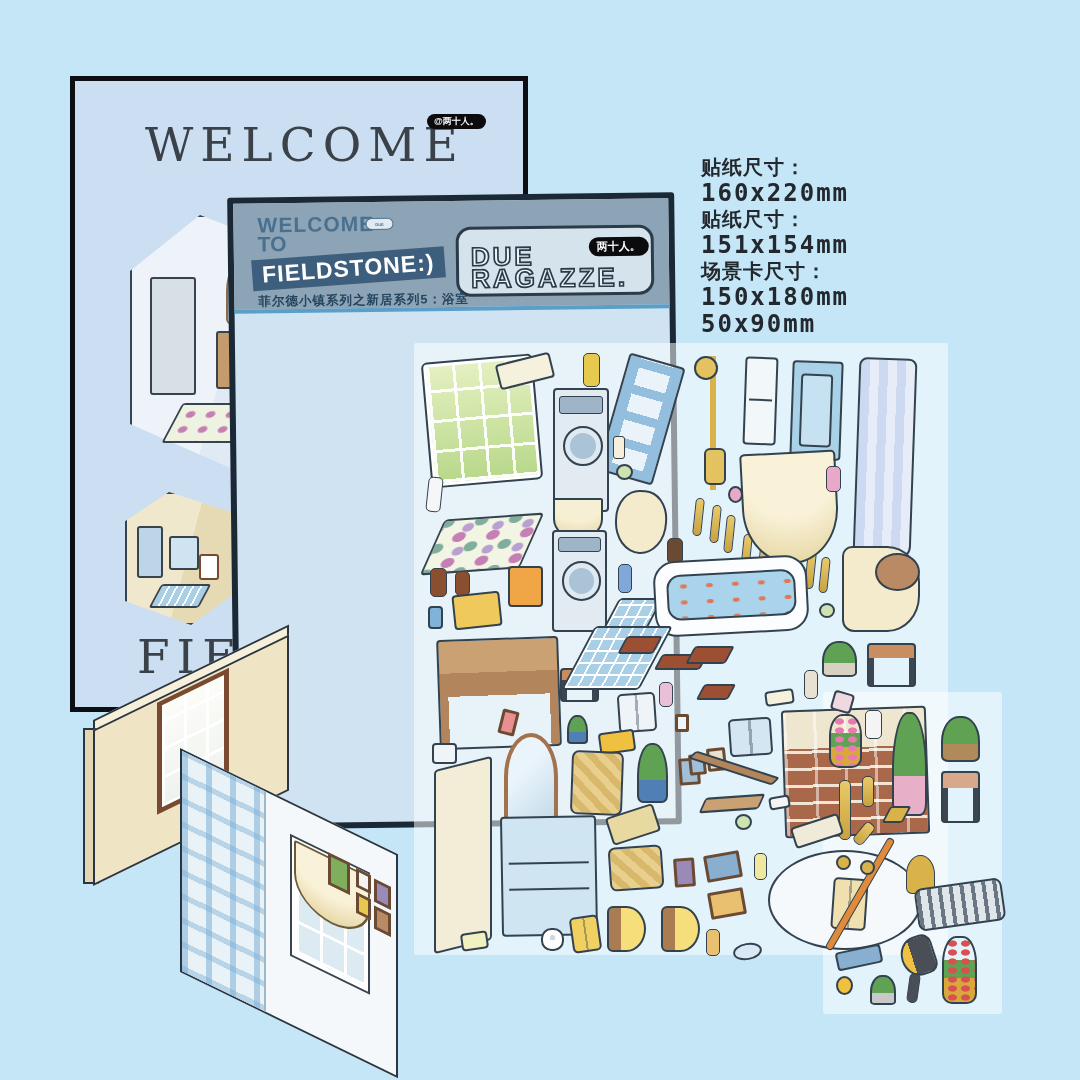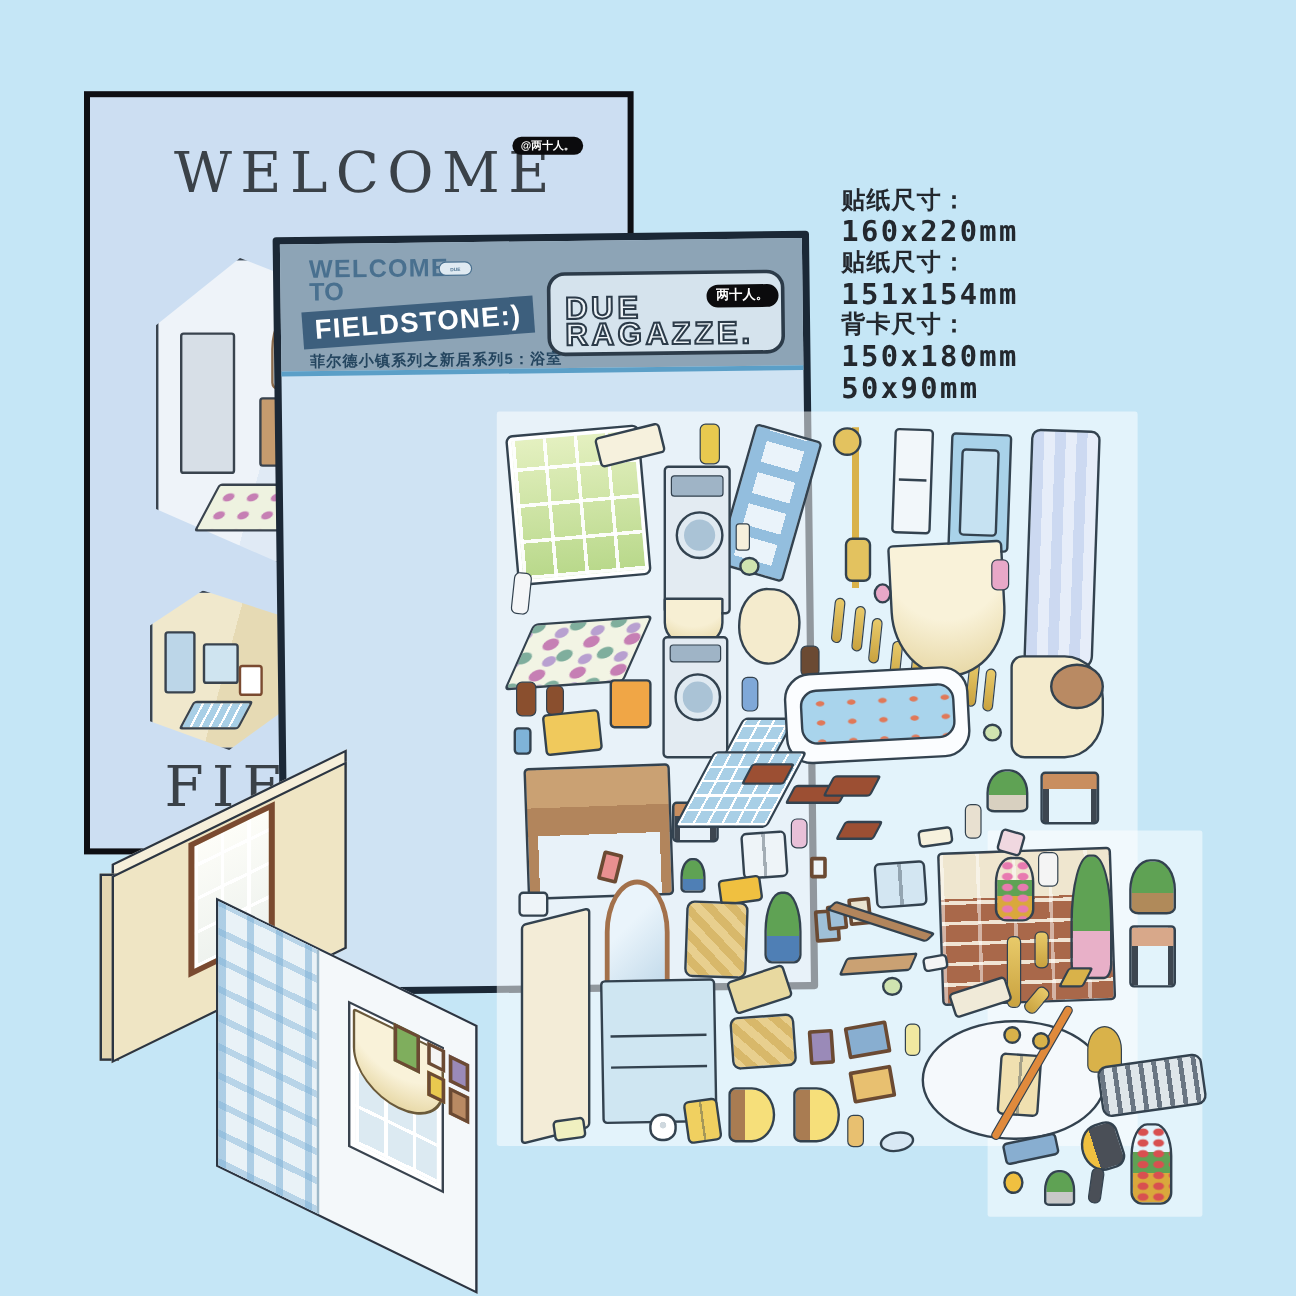--- a/index.html
+++ b/index.html
@@ -154,21 +154,21 @@
 
     <div id="back-field" class="abs">FIELD</div>
   </div>
 
 
   <div id="note-sizes" class="abs">
     <div class="note-lbl">贴纸尺寸：</div>
     <div class="note-dim">160x220mm</div>
     <div class="note-lbl">贴纸尺寸：</div>
     <div class="note-dim">151x154mm</div>
-    <div class="note-lbl">背卡尺寸：</div>
+    <div class="note-lbl">场景卡尺寸：</div>
     <div class="note-dim">150x180mm</div>
     <div class="note-dim">50x90mm</div>
   </div>
 
   <div id="main-card" class="abs">
     <div id="mc-header" class="abs">
       <div id="mc-welcome" class="abs">WELCOME</div>
       <div id="mc-minibadge" class="abs">DUE RAGAZZE</div>
       <div id="mc-to" class="abs">TO</div>
       <div id="mc-banner" class="abs">FIELDSTONE:)</div>

